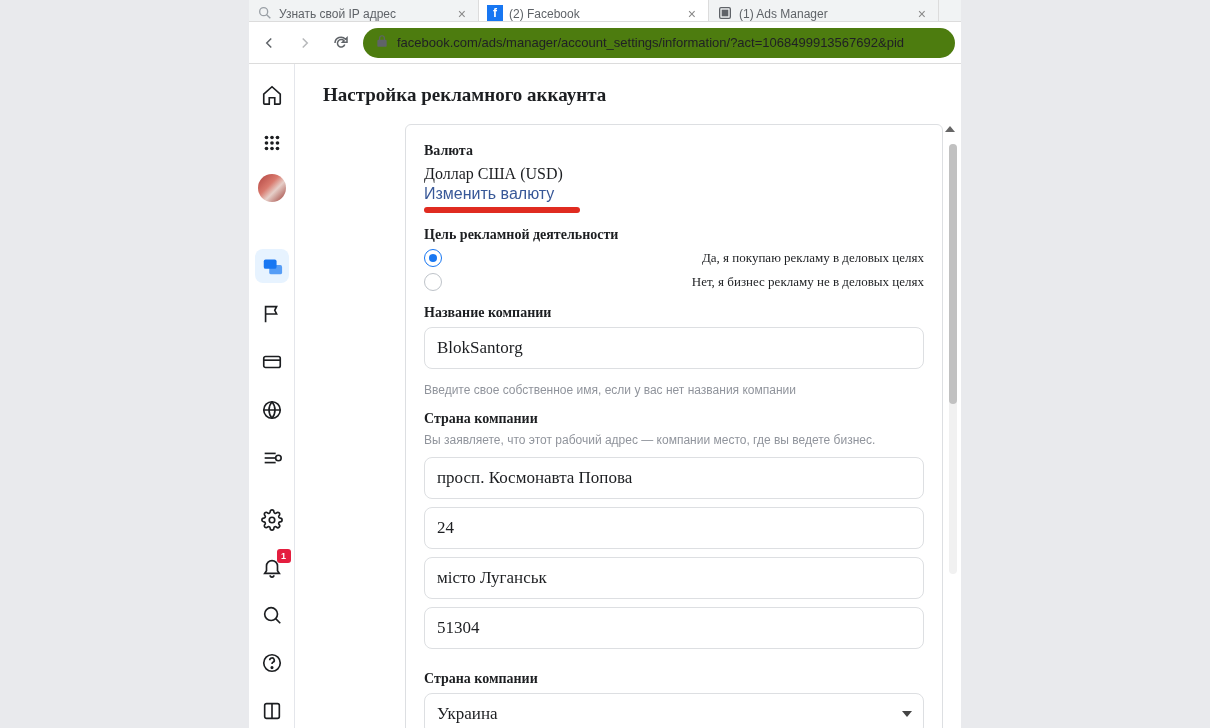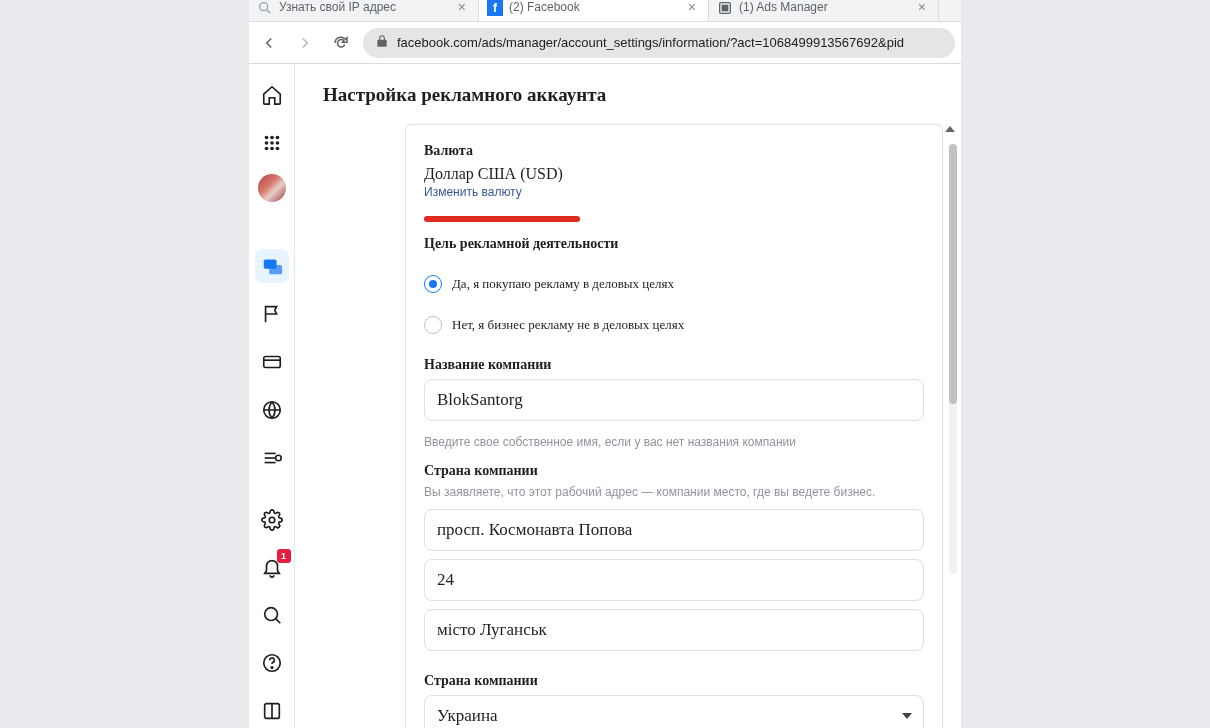--- a/index.html
+++ b/index.html
@@ -25,21 +25,21 @@
     height: 22px;
     background: #f1f3f4;
     display: flex;
     align-items: center;
     font-size: 12px;
     color: #5f6368;
     border-bottom: 1px solid #dcdcdc;
   }
   .tab {
     display: flex;
-    align-items: flex-start;
+    align-items: flex-end;
     gap: 6px;
     padding: 0 8px;
     height: 100%;
     border-right: 1px solid #dcdcdc;
     width: 230px;
     overflow: hidden;
     white-space: nowrap;
   }
   .tab.active { background: #fff; }
   .tab .tab-title { flex: 1; overflow: hidden; text-overflow: ellipsis; }
@@ -64,21 +64,21 @@
   }
   .nav-btn {
     width: 28px; height: 28px;
     display:flex; align-items:center; justify-content:center;
     color:#5f6368; border-radius:50%;
   }
   .nav-btn svg { width:18px; height:18px; }
   .url-field {
     flex:1;
     height:30px;
-    background:#e5e5e5;
+    background:#4d7c0f;
     border-radius:15px;
     display:flex;
     align-items:center;
     padding:0 12px;
     gap:8px;
     font-size:13px;
     color:#202124;
     overflow:hidden;
     white-space:nowrap;
   }
@@ -186,46 +186,47 @@
     color:#1c1e21;
     margin-bottom:6px;
   }
   .value-line {
     font-size:16px;
     color:#1c1e21;
     margin-bottom:2px;
     font-family: Georgia, "Times New Roman", serif;
   }
   .link-line {
-    font-size:12px;
+    font-size:16px;
     color:#385898;
-    margin-bottom:19px;
+    margin-bottom:6px;
     cursor:pointer;
   }
   .red-mark {
     height:6px;
     background:#e02b20;
     border-radius:3px;
     width:156px;
     margin-top:-2px;
     margin-bottom:14px;
   }
   .red-mark.wide {
     width:320px;
     margin-top:-2px;
     margin-bottom:0;
   }
   .radio-row {
     display:flex;
     align-items:center;
     gap:10px;
-    margin:23px 0;
+    margin:6px 0;
     font-size:13px;
     color:#1c1e21;
     font-family: Georgia, "Times New Roman", serif;
+    justify-content: space-between;
   }
   .radio {
     width:18px; height:18px;
     border:1px solid #bec3c9;
     border-radius:50%;
     position:relative;
     flex-shrink:0;
   }
   .radio.checked::after {
     content:"";
@@ -460,20 +461,21 @@
             <div class="hint-text">Введите свое собственное имя, если у вас нет названия компании</div>
           </div>
 
           <div class="sec-block">
             <div class="section-h">Страна компании</div>
             <div class="hint-text" style="margin-top:0">Вы заявляете, что этот рабочий адрес — компании место, где вы ведете бизнес.</div>
             <input class="field" value="просп. Космонавта Попова" style="">
             <input class="field" value="24" style="">
             <input class="field" value="місто Луганськ" style="">
             <div class="two-col">
+              <input class="field" value="51304" style="">
             </div>
           </div>
 
           <div class="sec-block" style="margin-bottom:0">
             <div class="section-h">Страна компании</div>
             <div class="select-field">
               <div class="field" style="margin-bottom:2px">Украина</div>
               <span class="chev"></span>
             </div>
             <div class="red-mark wide"></div>

